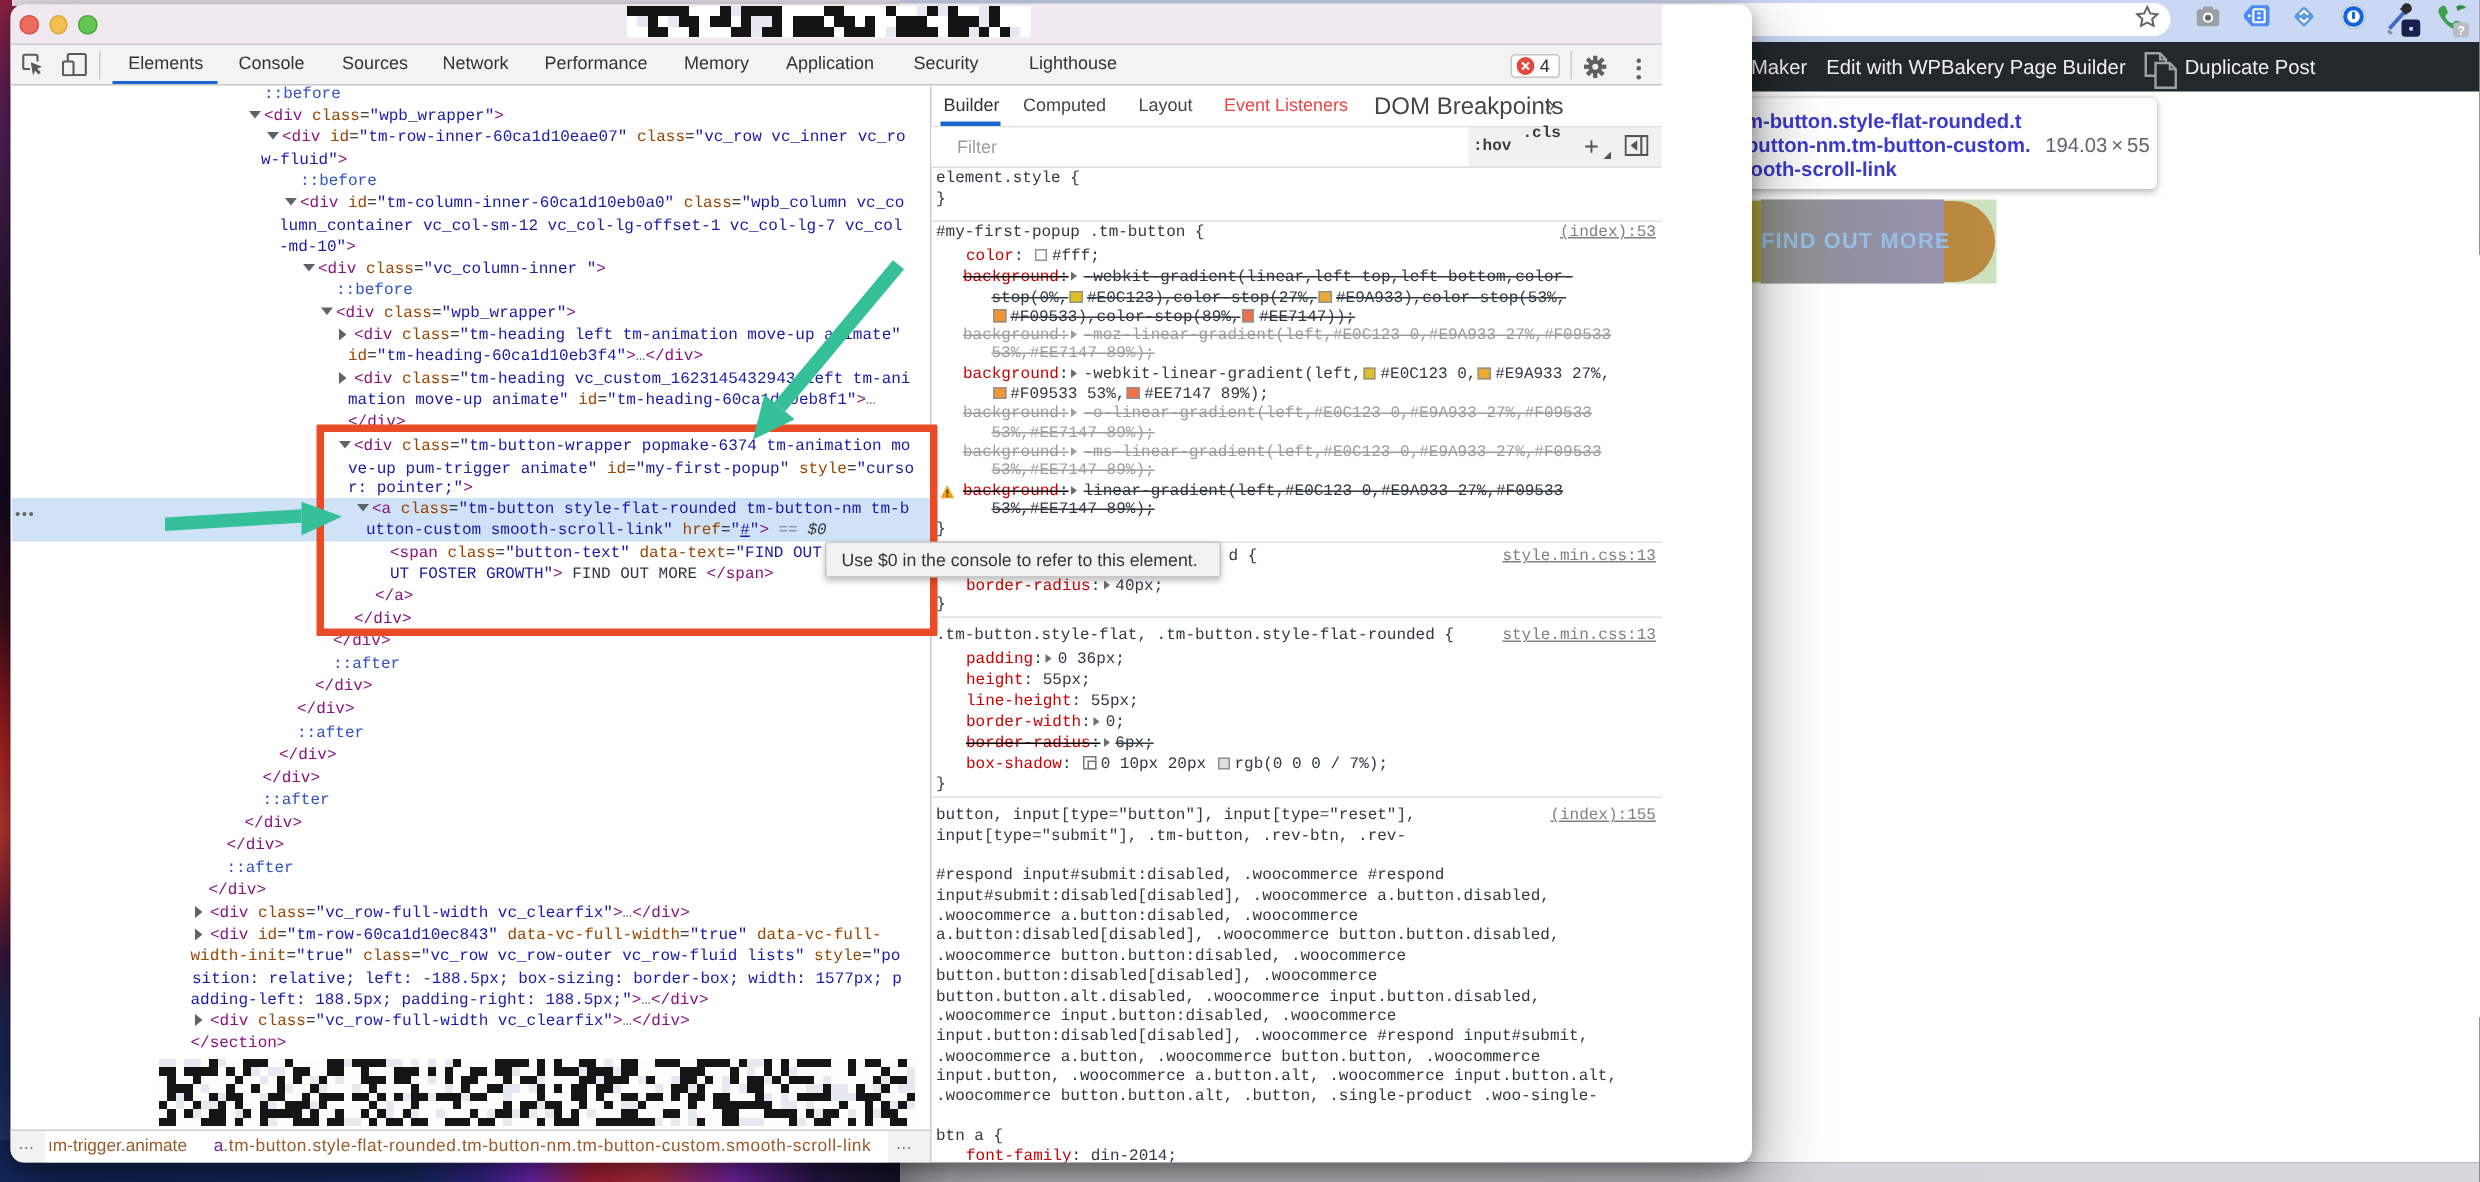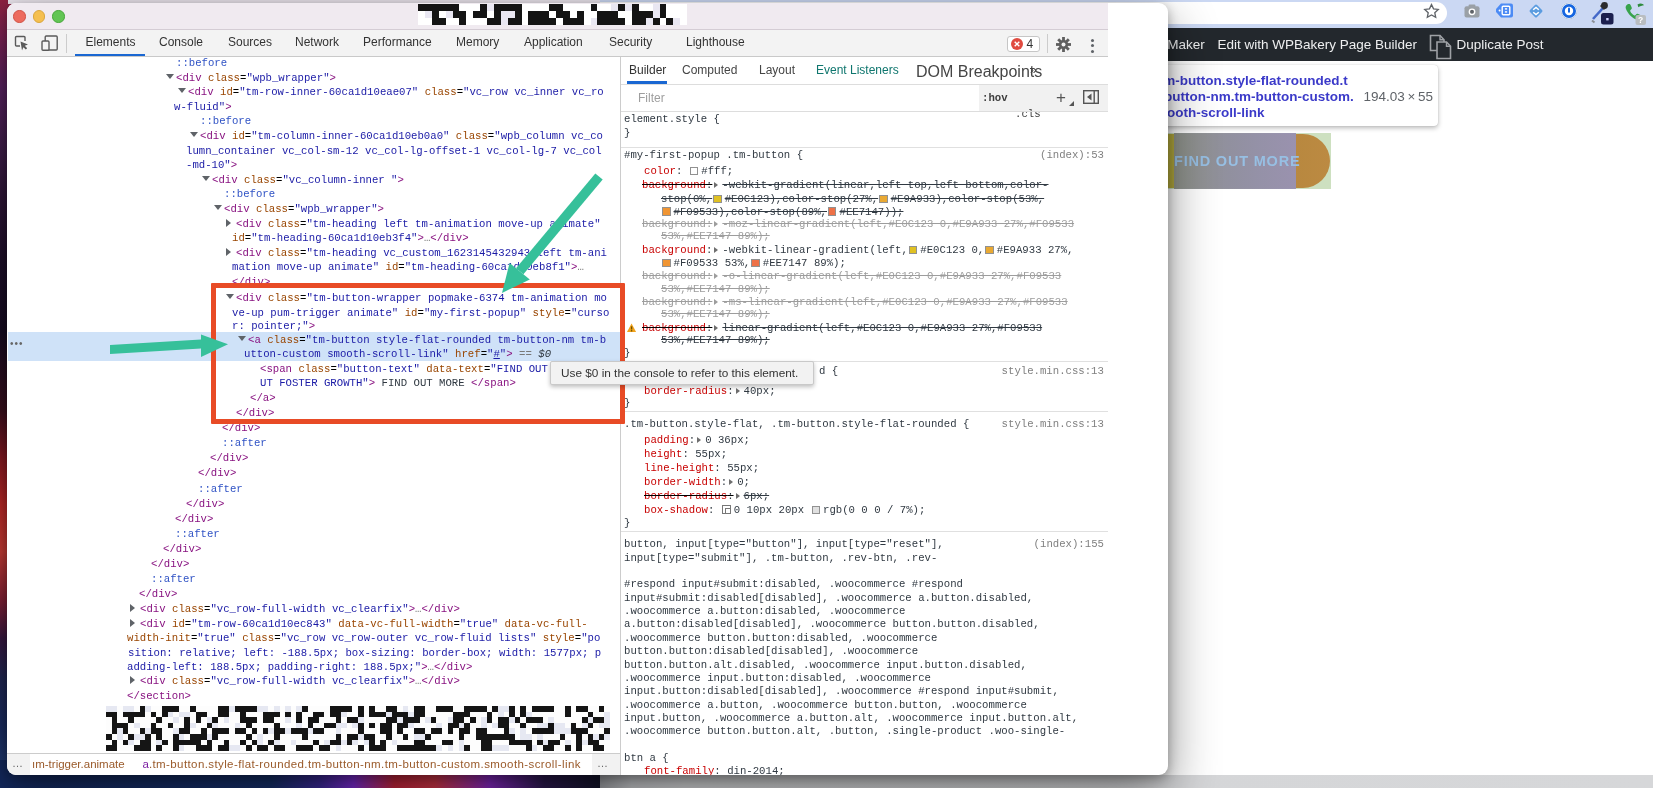--- a/index.html
+++ b/index.html
@@ -3,21 +3,21 @@
 *{margin:0;padding:0;box-sizing:border-box}
 html,body{width:1653px;height:788px;overflow:hidden}
 body{position:relative;font-family:"Liberation Sans",sans-serif;background:#101020}
 .abs{position:absolute}
 .mono{font-family:"Liberation Mono",monospace;font-size:10.67px;white-space:pre}
 .t{color:#881280}.at{color:#994500}.v{color:#1a1aa6}.p{color:#3053c5}
 .d{color:#303942}.g{color:#787878}.it{font-style:italic}
 .strike{text-decoration:line-through}
 .gray *,.gray{color:#9d9d9d !important}
 .prop{color:#c80000}
-.lnk{color:#808080;}
+.lnk{color:#808080;text-decoration:underline}
 .tri{display:inline-block;width:0;height:0;border-left:4px solid #6e6e6e;border-top:3px solid transparent;border-bottom:3px solid transparent;margin:0 4px 0 2px}
 .sw{display:inline-block;width:8.5px;height:8.5px;border:1px solid #919191;margin:0 3px -1px 1px}
 .mark{position:absolute;width:0;height:0}
 .mk-d{border-left:4px solid transparent;border-right:4px solid transparent;border-top:5.5px solid #5f6368}
 .mk-r{border-top:4px solid transparent;border-bottom:4px solid transparent;border-left:5.5px solid #5f6368}
 </style></head><body>
 <div class="abs" style="left:0;top:0;width:1653px;height:788px;
 background:linear-gradient(180deg,#8e2040 0%,#7c2356 5%,#5e2566 11%,#43204e 19%,#301739 26%,#20102c 33%,#180d24 42%,#3c101f 52%,#8c1a24 58%,#c62a28 64%,#d24038 70%,#8c2338 76%,#3c1a45 81%,#232a58 86%,#1c2f66 92%,#27437e 100%)"></div>
 <div class="abs" style="left:0;top:760px;width:680px;height:28px;
 background:linear-gradient(90deg,#142a60 0%,#16306b 40%,#3c2a9a 47%,#7b2bd0 52%,#c5263c 58%,#d03648 64%,#8428c0 72%,#2c1a50 80%,#15152c 88%,#101016 100%)"></div>
@@ -679,30 +679,30 @@
       <rect x="442.4" y="39.2" width="5.6" height="5.6" fill="#151515"></rect>
       <rect x="459.2" y="39.2" width="5.6" height="5.6" fill="#151515"></rect>
       <rect x="470.4" y="39.2" width="5.6" height="5.6" fill="#151515"></rect>
       <rect x="487.2" y="39.2" width="5.6" height="5.6" fill="#151515"></rect>
       <rect x="492.8" y="39.2" width="5.6" height="5.6" fill="#151515"></rect>
     </svg>
 <div class="abs" style="left:613px;top:54px;width:1px;height:718px;background:#ccc"></div>
 <div class="abs" style="left:622px;top:60px;font-size:12px;color:#333;white-space:pre">Builder</div>
 <div class="abs" style="left:675px;top:60px;font-size:12px;color:#454545;white-space:pre">Computed</div>
 <div class="abs" style="left:752px;top:60px;font-size:12px;color:#454545;white-space:pre">Layout</div>
-<div class="abs" style="left:809px;top:60px;font-size:12px;color:#0f766e;white-space:pre">Event Listeners</div>
+<div class="abs" style="left:809px;top:60px;font-size:12px;color:#ef4444;white-space:pre">Event Listeners</div>
 <div class="abs" style="left:909px;top:60px;font-size:16px;color:#454545;white-space:pre">DOM Breakpoints</div>
 <div class="abs" style="left:1023px;top:60px;font-size:12px;color:#454545;white-space:pre">»</div>
 <div class="abs" style="left:620px;top:78px;width:40px;height:2.8px;background:#1a67d2"></div>
 <div class="abs" style="left:614px;top:81px;width:487px;height:1px;background:#ddd"></div>
 <div class="abs" style="left:614px;top:81.5px;width:487px;height:26px;background:#f1f1f1"></div>
 <div class="abs" style="left:614px;top:81.5px;width:358px;height:26px;background:#fff"></div>
 <div class="abs" style="left:631px;top:88px;font-size:12px;color:#9e9e9e">Filter</div>
 <div class="abs mono" style="left:975px;top:88.5px;font-weight:bold;color:#3c3c3c">:hov</div>
-<div class="abs mono" style="left:1008px;top:105px;font-weight:normal;color:#3c3c3c">.cls</div>
+<div class="abs mono" style="left:1008px;top:80px;font-weight:bold;color:#3c3c3c">.cls</div>
 <div class="abs" style="left:1049px;top:85px;font-size:17px;color:#555">+</div>
 <div class="abs" style="left:1062px;top:98px;width:0;height:0;border-left:5px solid transparent;border-bottom:5px solid #555"></div>
 <svg class="abs" style="left:1076px;top:87px" width="16" height="14" viewBox="0 0 16 14">
 <rect x="0.7" y="0.7" width="14.6" height="12.6" fill="none" stroke="#555" stroke-width="1.4"></rect>
 <rect x="10.5" y="0.7" width="1.4" height="12.6" fill="#555"></rect>
 <path d="M8.5 3.5v7L4 7z" fill="#555"></path>
     </svg>
 <div class="abs" style="left:614px;top:107.5px;width:487px;height:1px;background:#ddd"></div>
 <div class="abs mono " style="left:617.0px;top:110.3px;line-height:13.4px"><span class="d">element.style {</span></div>
 <div class="abs mono " style="left:617.0px;top:124.3px;line-height:13.4px"><span class="d">}</span></div>

